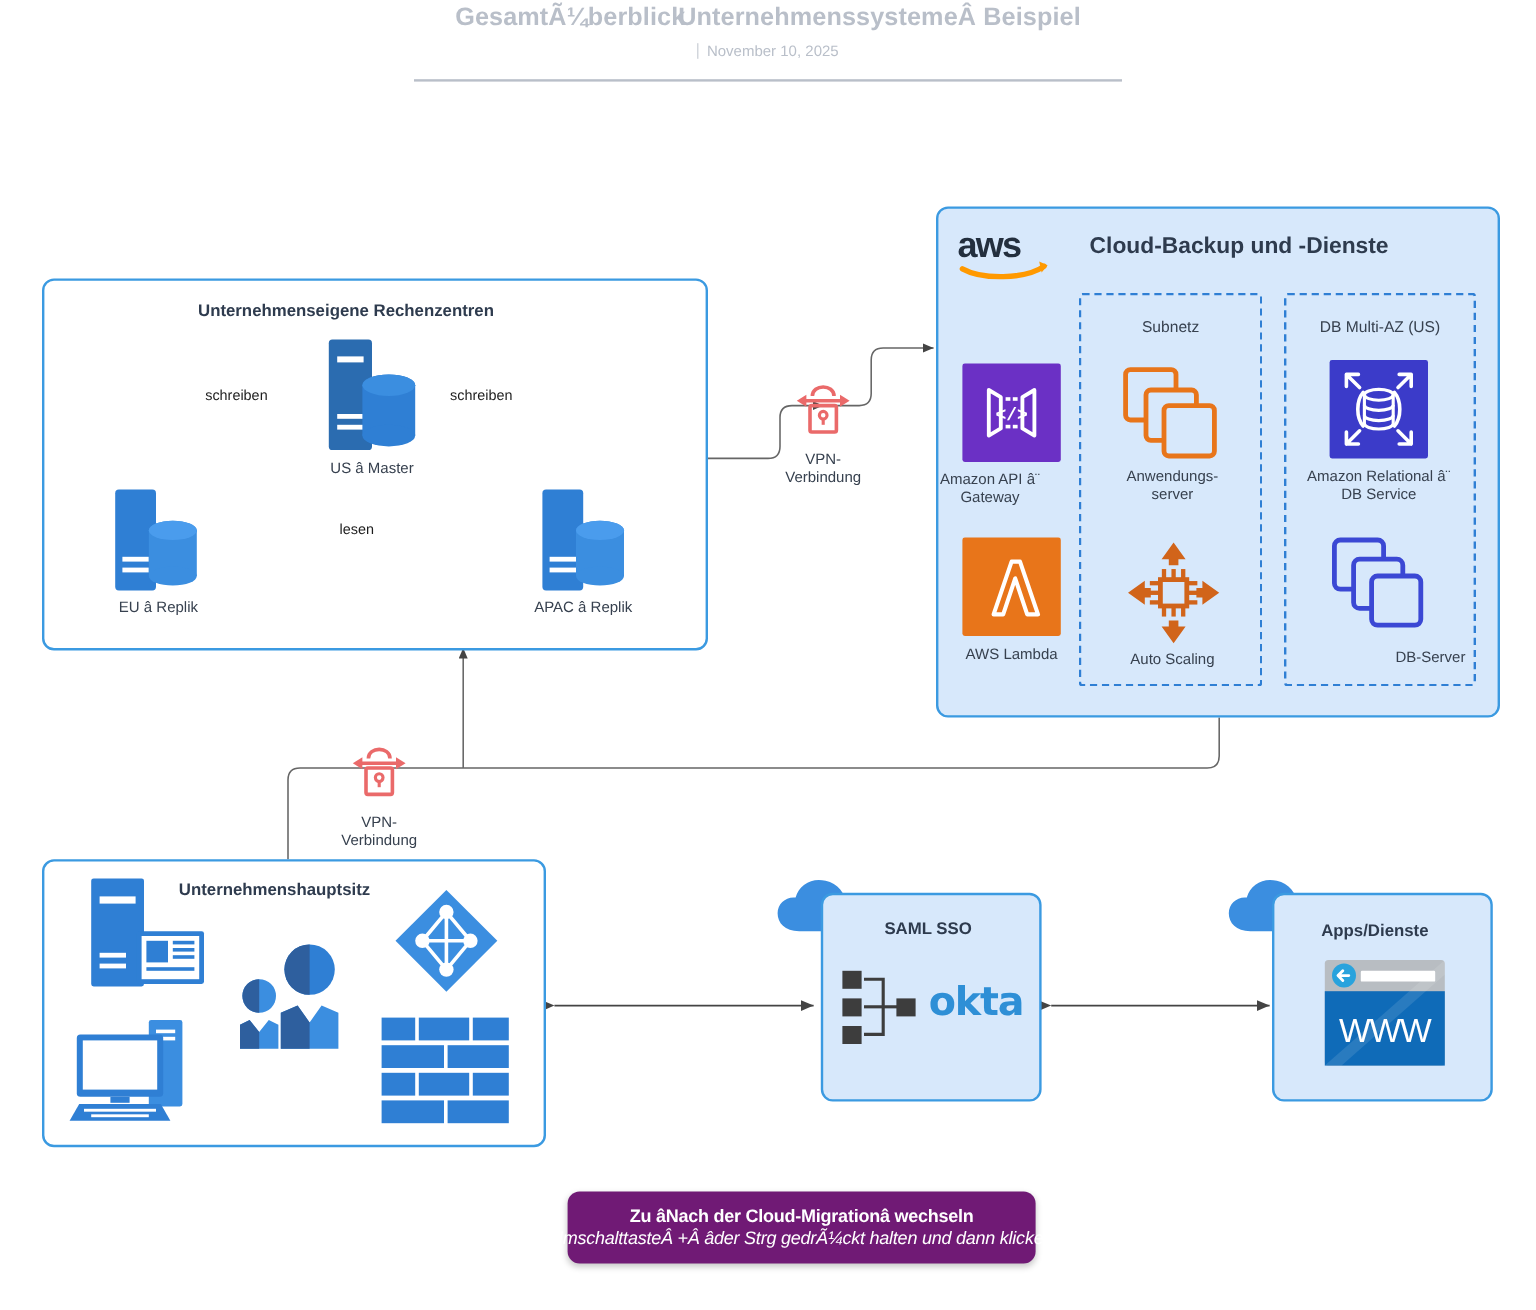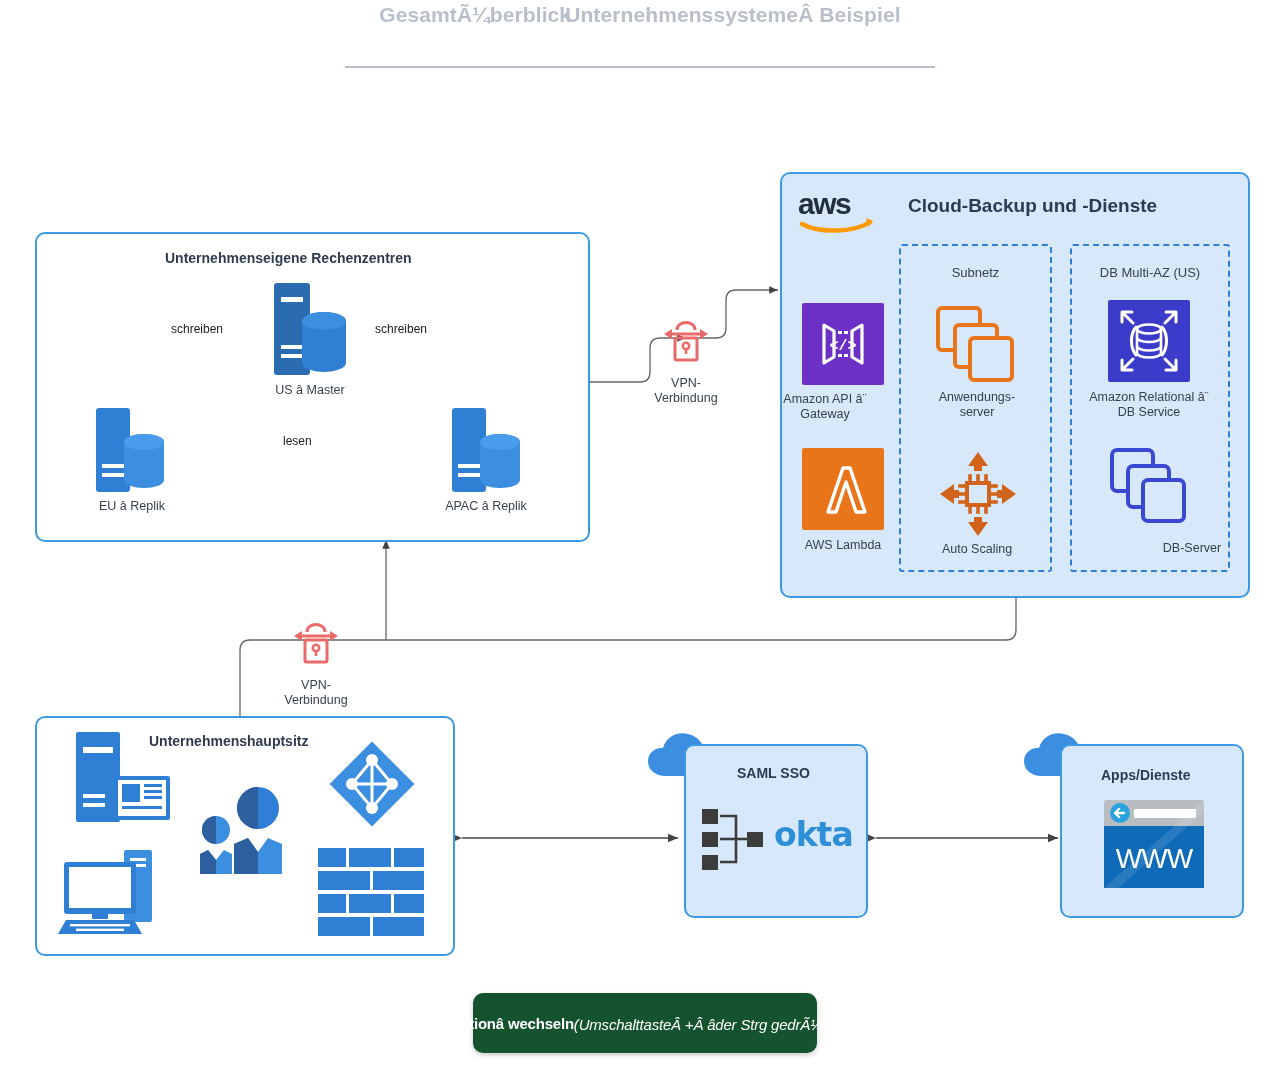--- a/index.html
+++ b/index.html
@@ -43,36 +43,39 @@
   }
   .edgelabel{
     position:absolute;font-size:12px;color:#1c1c1c;background:#fff;padding:0 3px;
     white-space:nowrap;
   }
   svg{overflow:visible;}
   
   .awslogo{position:absolute;}
   
   #cta{
-    position:absolute;left:473px;top:993px;width:344px;height:60px;
-    background:#14532d;border-radius:10px;
+    position:absolute;left:473px;top:993px;width:390px;height:60px;
+    background:#701a75;border-radius:10px;
     box-shadow:0 2px 5px rgba(0,0,0,.22);
-    display:flex;flex-direction:row;align-items:center;justify-content:center;
+    display:flex;flex-direction:column;align-items:center;justify-content:center;
     color:#ffffff;cursor:pointer;box-sizing:border-box;
   }
   #cta .l1{font-size:15px;font-weight:bold;white-space:nowrap;letter-spacing:-.2px;}
   #cta .l2{font-size:15px;font-style:italic;white-space:nowrap;margin-top:2px;letter-spacing:-.2px;}
   .svcicon{position:absolute;}
 </style>
 </head>
 <body>
 
 <div id="header">
   <div id="title">
     <span class="t1">GesamtÃ¼berblick</span><span class="t2">UnternehmenssystemeÂ Beispiel</span>
+  </div>
+  <div id="subtitle">
+    <span class="bar"></span><span>November 10, 2025</span>
   </div>
 </div>
 <div id="title-rule"></div>
 
 <svg class="abs" style="left:0;top:0;width:1280px;height:1092px;pointer-events:none;">
   <defs>
     <marker id="ah" markerWidth="9" markerHeight="9" refX="7.5" refY="3.2" orient="auto">
       <path d="M0,0 L7.5,3.2 L0,6.4 z" fill="#444"></path>
     </marker>
     <marker id="ahs" markerWidth="8" markerHeight="8" refX="6.8" refY="2.9" orient="auto">

